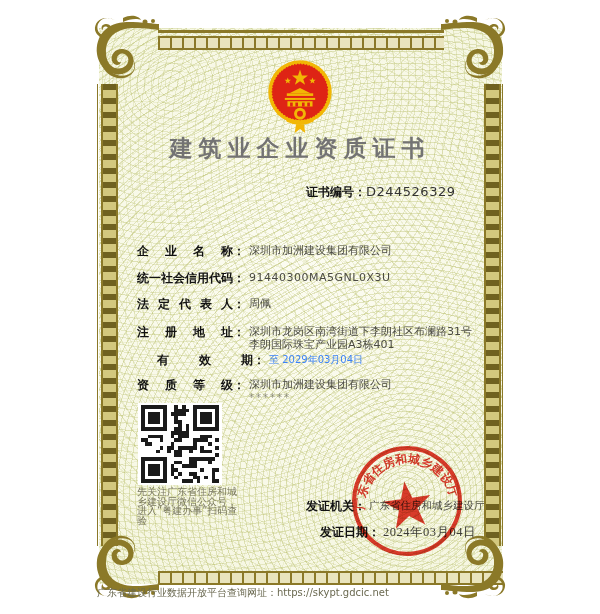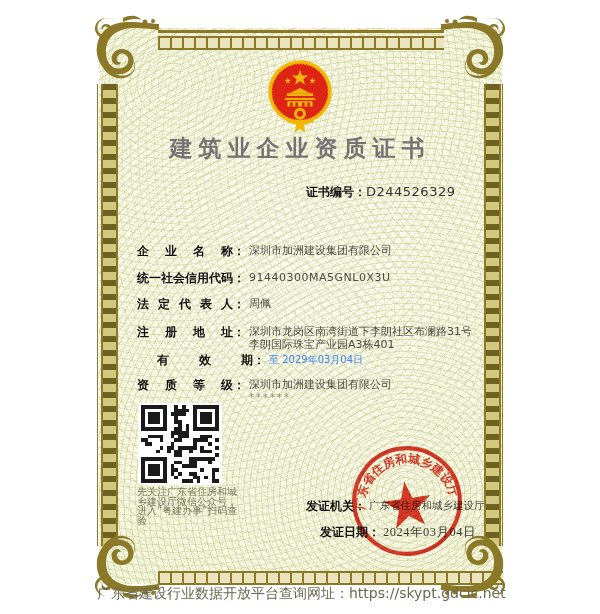--- a/index.html
+++ b/index.html
@@ -91,21 +91,21 @@
   .issue-org-val{font-size:10.5px;color:#4a4a42;line-height:14px;margin-left:3px;}
   .issue-date-val{font-size:12.5px;color:#3c3c36;letter-spacing:.5px;margin-left:3px;}
   .issue-org{left:306px;top:498px;}
   .issue-date{left:320px;top:524px;font-family:Liberation Serif, serif;}
 
   .seal{position:absolute;left:350px;top:444px;width:114px;height:114px;z-index:6;
         transform:rotate(-8deg);opacity:.92;mix-blend-mode:multiply;}
 
   .footer{position:absolute;left:97px;top:588px;z-index:5;}
   .footer-line1{font-size:8.5px;color:#4c4b36;line-height:11px;font-weight:bold;}
-  .footer-line2{font-size:14px;color:#6a6950;line-height:10px;}
+  .footer-line2{font-size:10px;color:#6a6950;line-height:10px;}
 </style>
 </head>
 <body>
 
 <div id="page">
 
   <div class="guilloche"></div>
 
   <div class="bar bar-top-thin"></div>
   <div class="bar-top-seg"></div>

